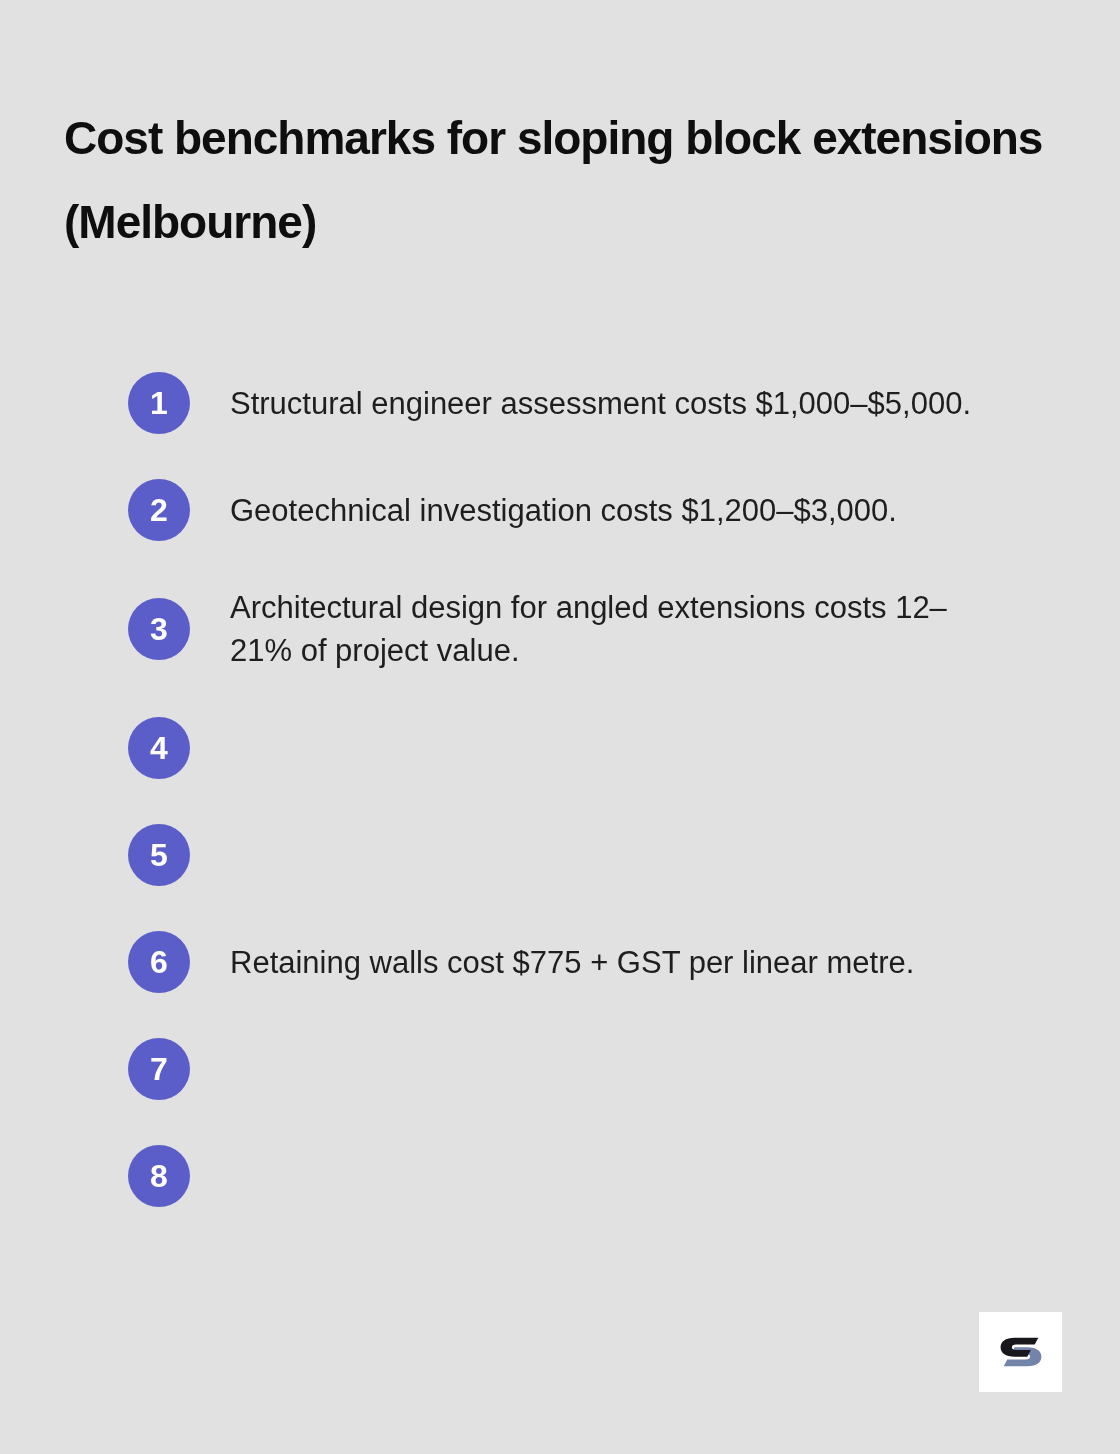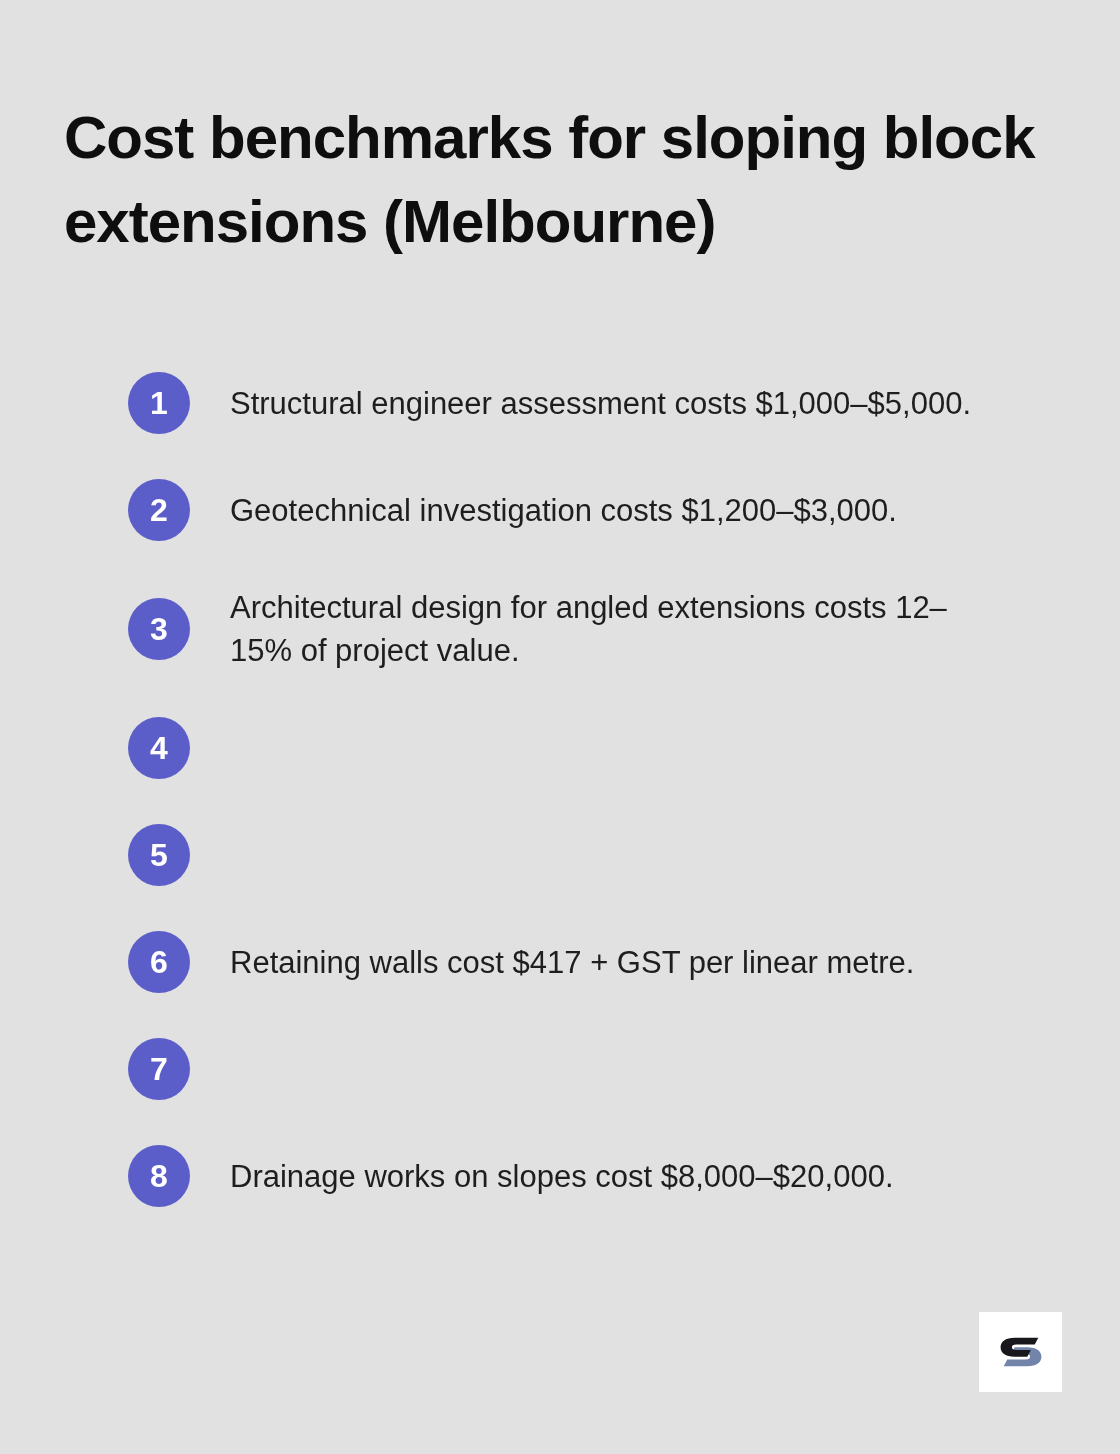--- a/index.html
+++ b/index.html
@@ -22,21 +22,21 @@
   .page{
     position:relative;
     width:1120px;
     height:1454px;
   }
   .title{
     position:absolute;
     left:64px;
     top:96px;
     width:992px;
-    font-size:60px;
+    font-size:46px;
     line-height:84px;
     font-weight:700;
     letter-spacing:-1px;
     color:var(--title-color);
   }
   .benchmark-list{
     position:absolute;
     left:128px;
     top:372px;
     width:910px;
@@ -106,53 +106,52 @@
       <div class="badge">
         <span class="badge-number">2</span>
       </div>
       <div class="item-text">Geotechnical investigation costs $1,200–$3,000.</div>
     </div>
 
     <div class="benchmark-item">
       <div class="badge">
         <span class="badge-number">3</span>
       </div>
-      <div class="item-text">Architectural design for angled extensions costs 12–15% of project value.</div>
+      <div class="item-text">Architectural design for angled extensions costs 12–21% of project value.</div>
     </div>
 
     <div class="benchmark-item">
       <div class="badge">
         <span class="badge-number">4</span>
       </div>
     </div>
 
     <div class="benchmark-item">
       <div class="badge">
         <span class="badge-number">5</span>
       </div>
     </div>
 
     <div class="benchmark-item">
       <div class="badge">
         <span class="badge-number">6</span>
       </div>
-      <div class="item-text">Retaining walls cost $417 + GST per linear metre.</div>
+      <div class="item-text">Retaining walls cost $775 + GST per linear metre.</div>
     </div>
 
     <div class="benchmark-item">
       <div class="badge">
         <span class="badge-number">7</span>
       </div>
     </div>
 
     <div class="benchmark-item">
       <div class="badge">
         <span class="badge-number">8</span>
       </div>
-      <div class="item-text">Drainage works on slopes cost $8,000–$20,000.</div>
     </div>
 
   </div>
 
   <div class="logo-box">
     <svg class="logo-mark" viewBox="0 0 56 40" xmlns="http://www.w3.org/2000/svg">
       <path class="logo-blue-path" d="M6 38 H36 C48 38 54 33 54 26 C54 19 48 14 36 14 H20 L15.5 22.5 H34 C38 22.5 39.5 23.8 39.5 26 C39.5 28.2 38 29.5 34 29.5 H10.5 Z"></path>
       <path class="logo-dark-path" d="M50 2 H20 C8 2 2 7 2 14 C2 21 8 26 20 26 H36 L40.5 17.5 H22 C18 17.5 16.5 16.2 16.5 14 C16.5 11.8 18 10.5 22 10.5 H45.5 Z"></path>
     </svg>
   </div>

